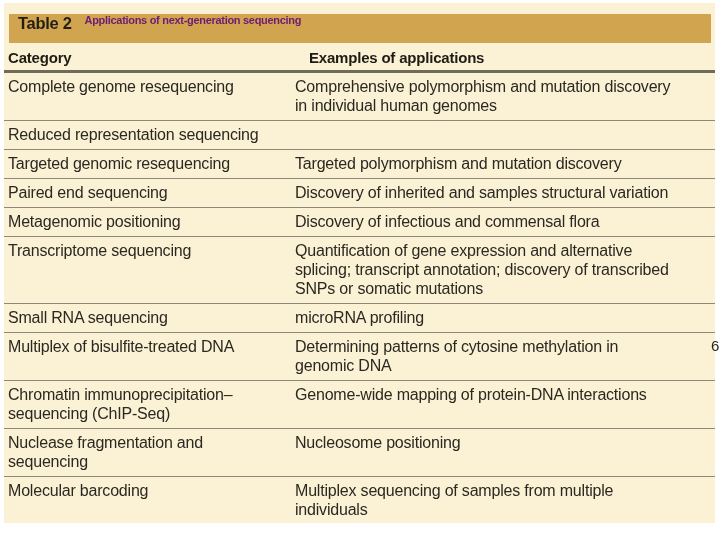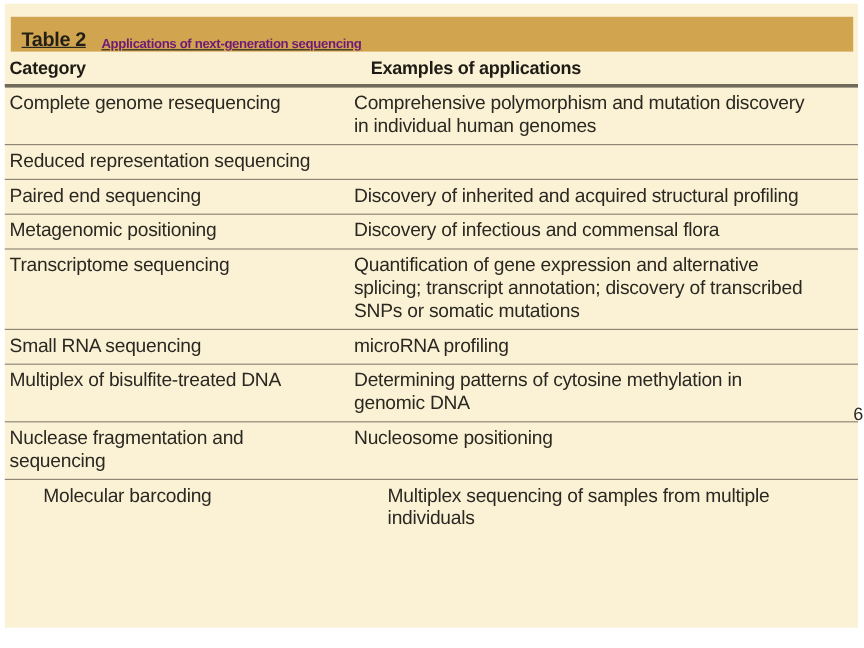--- a/index.html
+++ b/index.html
@@ -16,22 +16,21 @@
     left:4px;top:3px;
     width:711px;height:520px;
     background:var(--cream,#FBF2D5);
     box-sizing:border-box;
   }
   .title-bar{
     margin:11px 4px 0 5px;
     height:29px;
     background:var(--gold,#D1A550);
     display:flex;
-    align-items:flex-end;
-    text-decoration:underline;
+    align-items:flex-start;
   }
   .t-prefix{
     font-weight:bold;
     font-size:16.5px;
     letter-spacing:-0.3px;
     color:#231F15;
     padding-left:9px;
     white-space:pre;
   }
   .t-text{
@@ -59,21 +58,21 @@
   }
   .row{
     display:grid;
     grid-template-columns:287px 1fr;
     padding:4px 0 5px 4px;
     border-bottom:1px solid var(--divider,#8F8878);
     font-size:16px;
     line-height:19px;
     letter-spacing:-0.2px;
   }
-  .row:last-child{border-bottom:none;margin-left:28px;}
+  .row:last-child{border-bottom:none;}
   .cell{
     white-space:pre-line;
     padding-right:6px;
     box-sizing:border-box;
   }
   .edge-glyph{
     position:absolute;
     left:711px;top:336px;
     font-size:15px;
     line-height:19px;
@@ -102,24 +101,28 @@
   <div class="row">
     <div class="cell col1">Complete genome resequencing</div>
     <div class="cell col2">Comprehensive polymorphism and mutation discovery
 in individual human genomes</div>
   </div>
 
   <div class="row">
     <div class="cell col1">Reduced representation sequencing</div>
   </div>
 
+  <div class="row">
+    <div class="cell col1">Targeted genomic resequencing</div>
+    <div class="cell col2">Targeted polymorphism and mutation discovery</div>
+  </div>
 
   <div class="row">
     <div class="cell col1">Paired end sequencing</div>
-    <div class="cell col2">Discovery of inherited and acquired structural profiling</div>
+    <div class="cell col2">Discovery of inherited and samples structural variation</div>
   </div>
 
   <div class="row">
     <div class="cell col1">Metagenomic positioning</div>
     <div class="cell col2">Discovery of infectious and commensal flora</div>
   </div>
 
   <div class="row">
     <div class="cell col1">Transcriptome sequencing</div>
     <div class="cell col2">Quantification of gene expression and alternative
@@ -131,20 +134,25 @@
     <div class="cell col1">Small RNA sequencing</div>
     <div class="cell col2">microRNA profiling</div>
   </div>
 
   <div class="row">
     <div class="cell col1">Multiplex of bisulfite-treated DNA</div>
     <div class="cell col2">Determining patterns of cytosine methylation in
 genomic DNA</div>
   </div>
 
+  <div class="row">
+    <div class="cell col1">Chromatin immunoprecipitation–
+sequencing (ChIP-Seq)</div>
+    <div class="cell col2">Genome-wide mapping of protein-DNA interactions</div>
+  </div>
 
   <div class="row">
     <div class="cell col1">Nuclease fragmentation and
 sequencing</div>
     <div class="cell col2">Nucleosome positioning</div>
   </div>
 
   <div class="row">
     <div class="cell col1">Molecular barcoding</div>
     <div class="cell col2">Multiplex sequencing of samples from multiple

